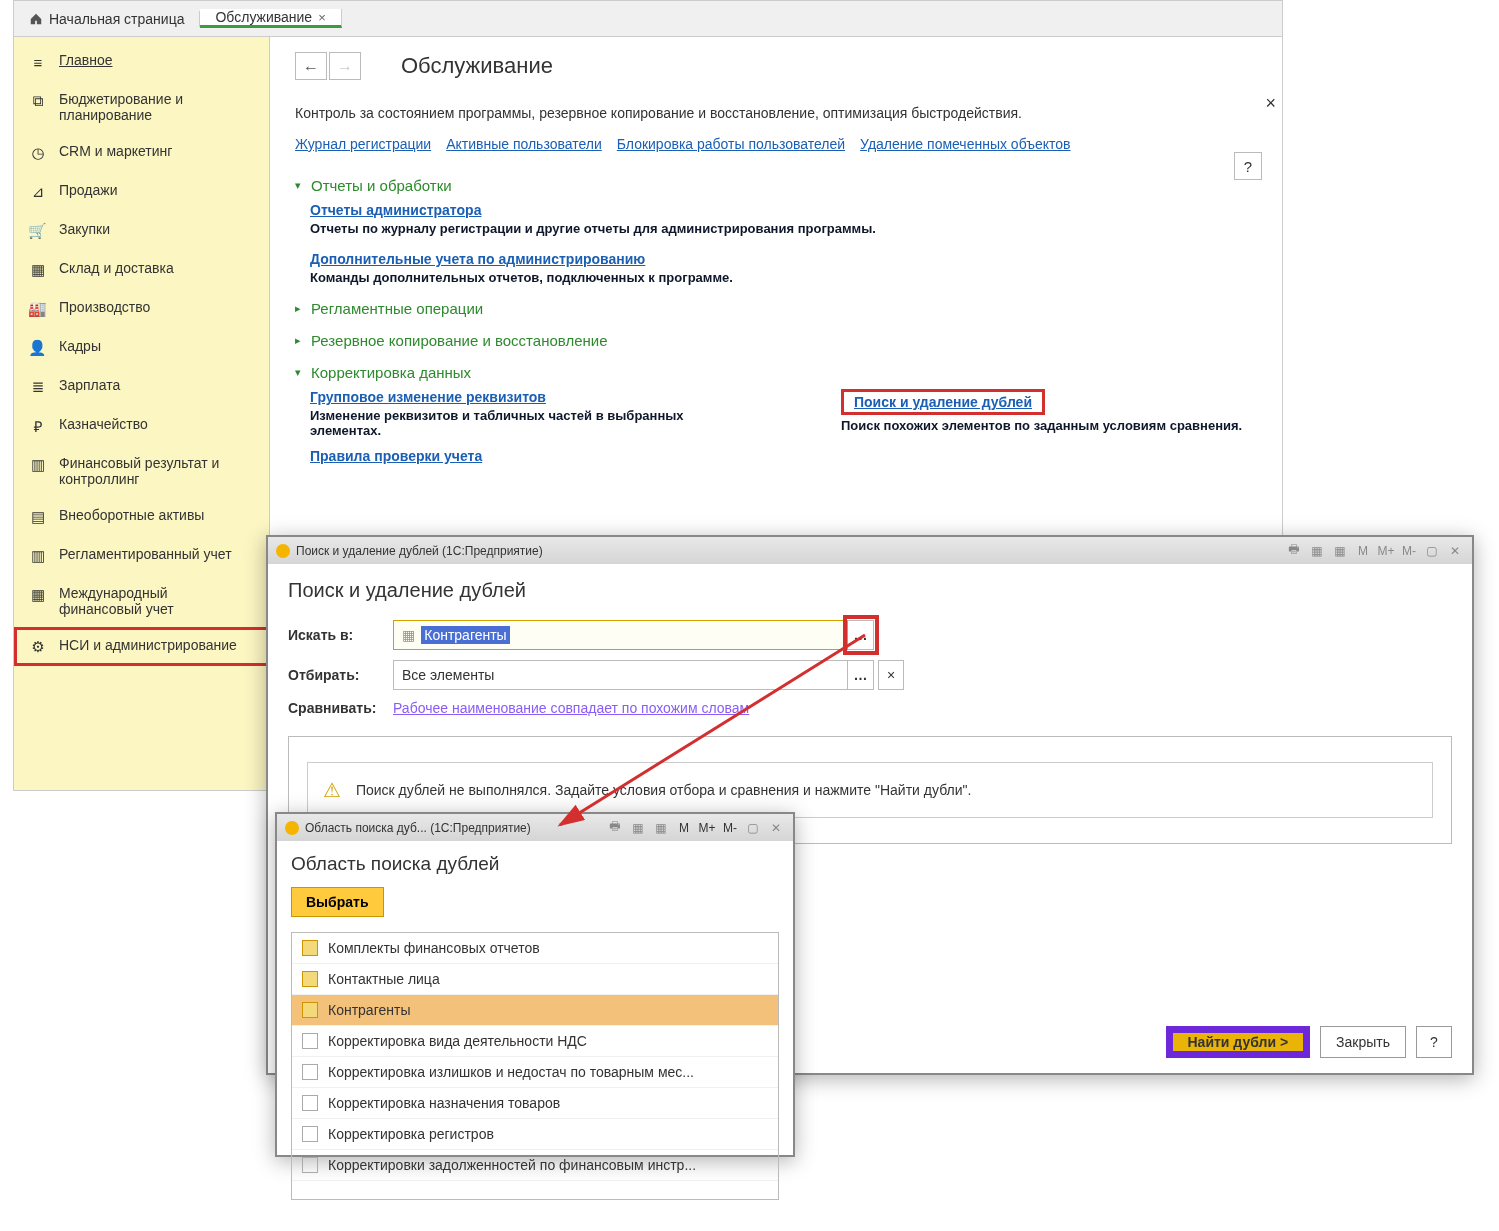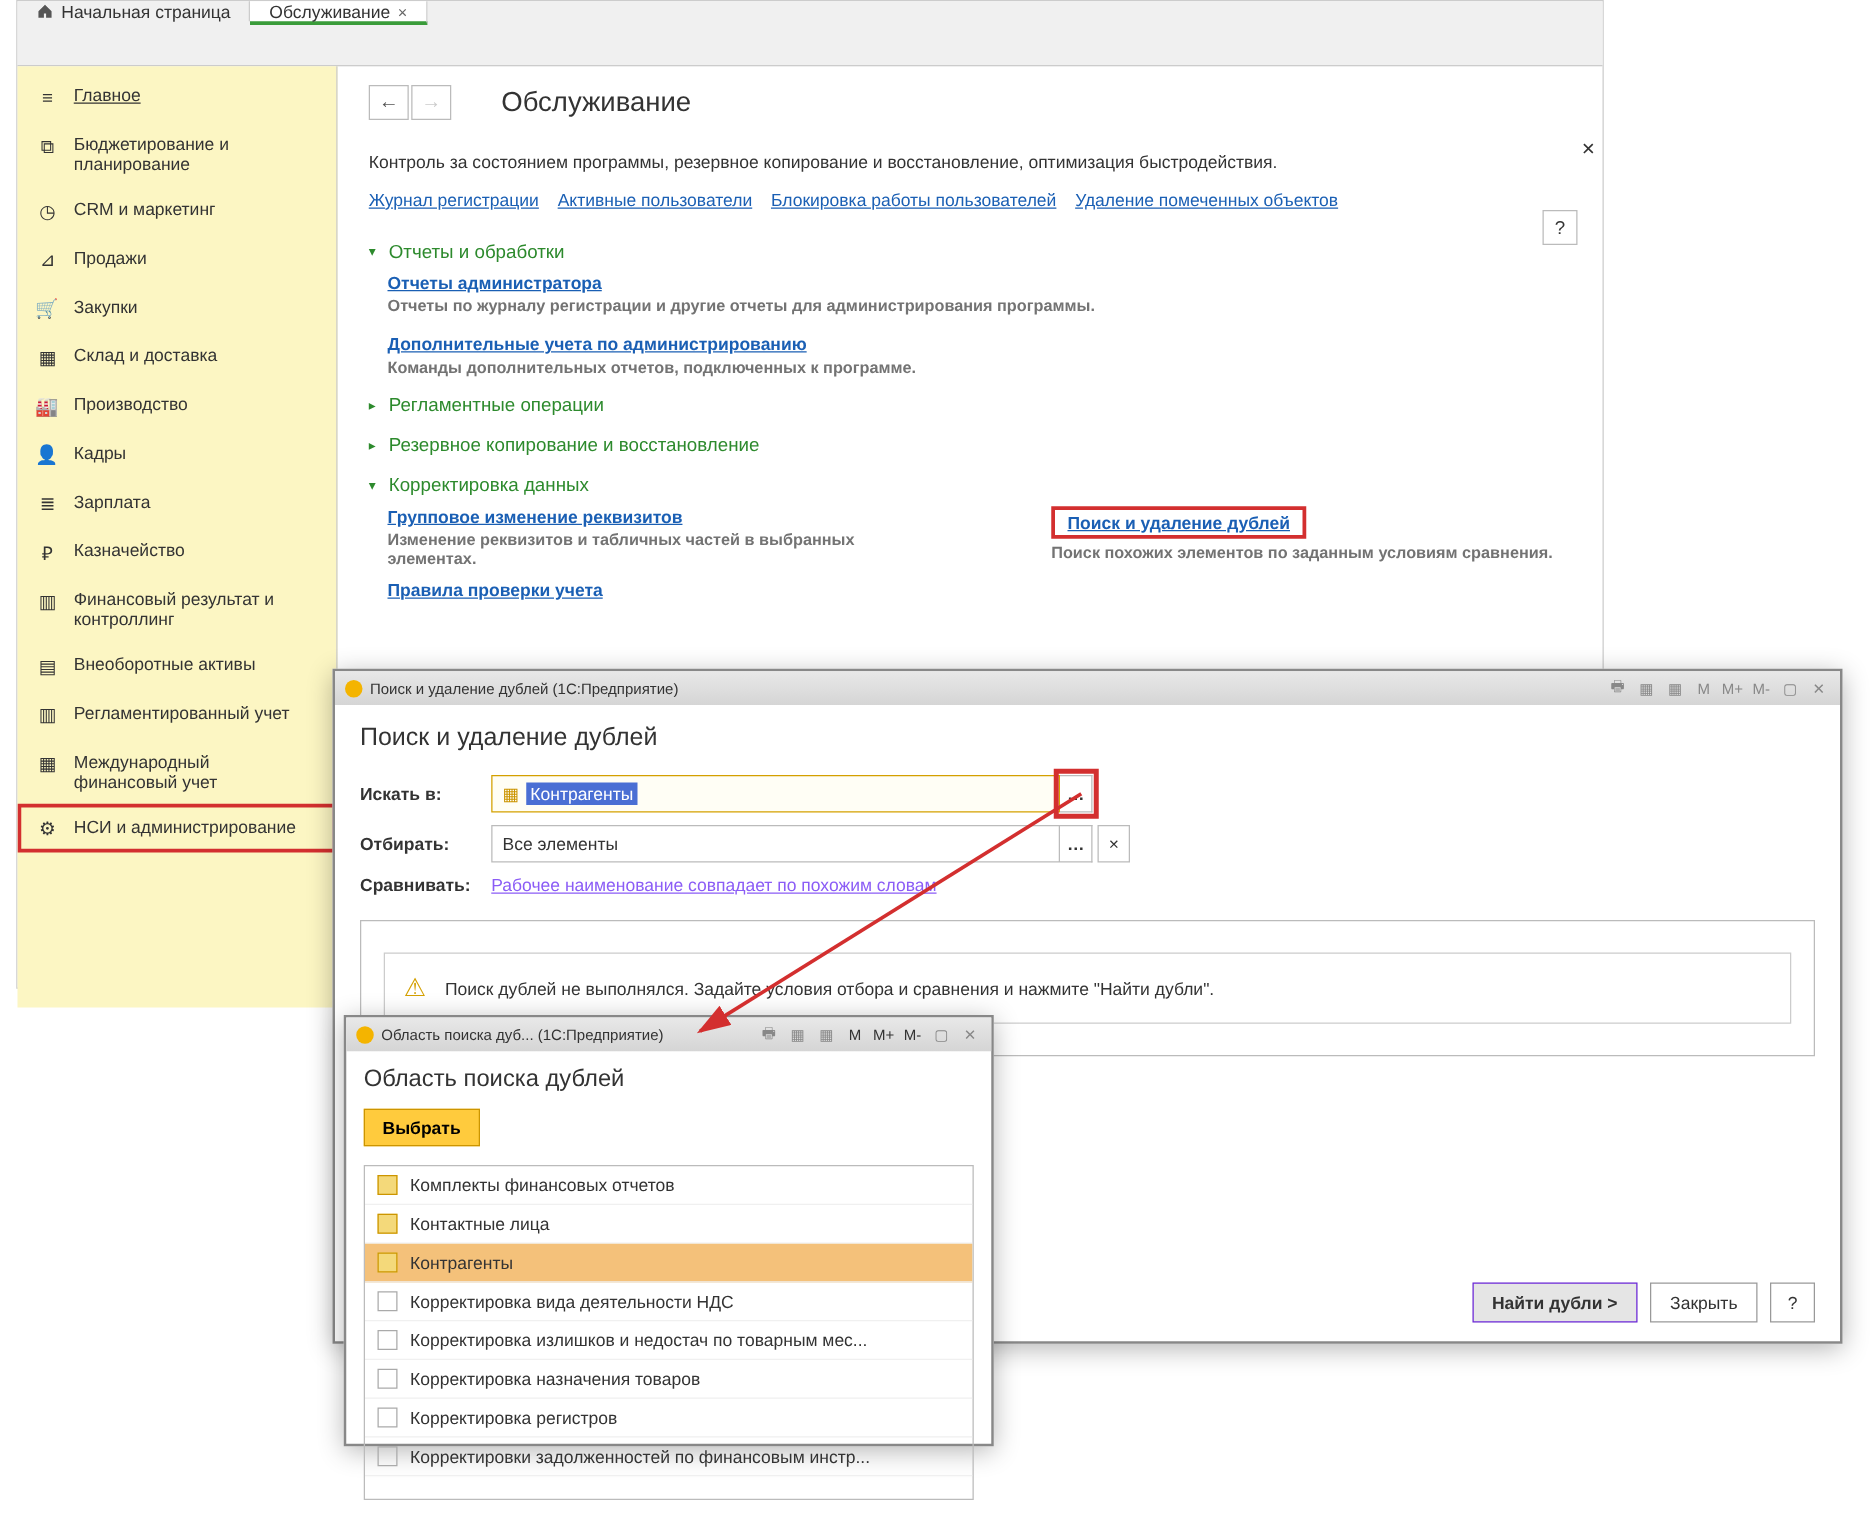--- a/index.html
+++ b/index.html
@@ -1,18 +1,18 @@
 <!DOCTYPE html>
 <html><head>
 <meta charset="utf-8">
 <style>
 * { box-sizing: border-box; margin: 0; padding: 0; font-family: Arial, sans-serif; }
 body { background: #fff; font-size: 13px; color: #333; position: relative; width: 1499px; height: 1231px; }
 .app { position: absolute; left: 13px; top: 0; width: 1270px; height: 791px; border: 1px solid #ccc; background: #fff; }
-.tabs { height: 52px; background: #f0f0f0; display: flex; align-items: flex-start; border-bottom: 1px solid #ccc; }
+.tabs { height: 36px; background: #f0f0f0; display: flex; align-items: center; border-bottom: 1px solid #ccc; }
 .tab { padding: 0 15px; display: flex; align-items: center; gap: 6px; border-right: 1px solid #ccc; cursor: pointer; font-size: 14px; }
 .tab.active { background: #fff; border-bottom: 3px solid #3a9c3a; }
 .tab .close { font-size: 13px; color: #666; }
 .home-icon { width: 14px; height: 14px; display: inline-block; }
 .layout { display: flex; height: calc(100% - 36px); }
 .sidebar { width: 256px; background: #fcf6c3; border-right: 1px solid #ccc; overflow-y: auto; padding: 5px 0; }
 .sidebar-item { display: flex; align-items: flex-start; gap: 12px; padding: 10px 15px; cursor: pointer; font-size: 14px; }
 .sidebar-item.first span:last-child { text-decoration: underline; }
 .sidebar-item.highlighted { outline: 3px solid #d32f2f; outline-offset: -3px; }
 .s-icon { width: 18px; height: 18px; display: inline-flex; align-items: center; justify-content: center; flex-shrink: 0; font-size: 15px; color: #333; margin-top: 1px; }
@@ -23,21 +23,21 @@
 .header-row { display: flex; align-items: center; margin-bottom: 25px; }
 .close-x { position: absolute; right: 6px; top: 56px; font-size: 18px; cursor: pointer; }
 .help-btn { position: absolute; right: 20px; top: 115px; width: 28px; height: 28px; border: 1px solid #bbb; display: flex; align-items: center; justify-content: center; cursor: pointer; font-size: 15px; }
 .desc { font-size: 14px; margin-bottom: 15px; }
 .top-links { margin-bottom: 25px; }
 .top-links a { color: #1a5fb4; text-decoration: underline; font-size: 14px; margin-right: 15px; }
 .section-h { color: #2d8a2d; font-size: 15px; margin: 15px 0 8px 0; display: flex; align-items: center; gap: 6px; cursor: pointer; }
 .chev { display: inline-block; width: 10px; font-size: 11px; }
 .sub { margin-left: 15px; }
 .sub a { color: #1a5fb4; text-decoration: underline; font-size: 14px; }
-.sub-desc { color: #737373; font-size: 13px; margin-top: 3px; }
+.sub-desc { color: #0f172a; font-size: 13px; margin-top: 3px; }
 .cols { display: flex; gap: 100px; }
 .col { flex: 1; font-weight: bold; }
 .red-box { display: inline-block; border: 3px solid #d32f2f; padding: 2px 10px; }
 
 .win1 { position: absolute; left: 266px; top: 535px; width: 1208px; height: 540px; border: 2px solid #888; background: #fff; box-shadow: 0 4px 20px rgba(0,0,0,.3); }
 .win-titlebar { height: 27px; background: linear-gradient(#e8e8e8,#d5d5d5); display: flex; align-items: center; padding: 0 8px; font-size: 12px; gap: 6px; }
 .win-titlebar .ticon { width:14px; height:14px; background:#f4b400; border-radius:50%; display:inline-block; }
 .win-titlebar-spacer { flex: 1; }
 .win-tb-icons { display: flex; gap: 5px; align-items: center; }
 .win-tb-icon { width: 18px; height: 18px; display: inline-flex; align-items: center; justify-content: center; font-size: 12px; color: #888; cursor: pointer; }
@@ -51,21 +51,21 @@
 .sel-text { background: #4a6fd4; color: #fff; padding: 1px 3px; }
 .dots-btn { width: 26px; height: 30px; border: 1px solid #bbb; border-left: none; background: #fff; display: inline-flex; align-items: center; justify-content: center; cursor: pointer; font-weight: bold; }
 .dots-btn.hl { outline: 4px solid #d32f2f; outline-offset: 1px; }
 .clear-btn { width: 26px; height: 30px; border: 1px solid #bbb; background: #fff; margin-left: 4px; display: inline-flex; align-items: center; justify-content: center; cursor: pointer; }
 .compare-link { color: #8b5cf6; text-decoration: underline; font-size: 14px; cursor: pointer; }
 .status-box { margin-top: 20px; border: 1px solid #bbb; padding: 20px 0; }
 .status-inner { margin: 5px 18px; border: 1px solid #ccc; padding: 15px; display: flex; align-items: center; gap: 15px; font-size: 14px; }
 .warn-icon { color: #d4a000; font-size: 20px; }
 .win1-footer { position: absolute; bottom: 15px; right: 20px; display: flex; gap: 10px; }
 .btn { height: 32px; padding: 0 15px; border: 1px solid #999; background: #fff; font-size: 14px; cursor: pointer; display: inline-flex; align-items: center; }
-.btn.primary { background: #e5e5e5; border: 1px solid #6d28d9; font-weight: bold; }
+.btn.primary { background: #eab308; border: 7px solid #6d28d9; font-weight: bold; }
 .btn.help { width: 36px; justify-content: center; }
 
 .win2 { position: absolute; left: 275px; top: 812px; width: 520px; height: 345px; border: 2px solid #888; background: #fff; box-shadow: 0 4px 20px rgba(0,0,0,.3); z-index: 3; }
 .win2-body { padding: 12px 14px; }
 .win2-title { font-size: 19px; margin-bottom: 12px; }
 .select-btn { background: #ffcb3d; border: 1px solid #cc9500; font-weight: bold; height: 30px; padding: 0 14px; font-size: 14px; cursor: pointer; }
 .list-box { border: 1px solid #bbb; margin-top: 15px; height: 268px; overflow-y: auto; position: relative; }
 .list-item { display: flex; align-items: center; gap: 10px; padding: 7px 10px; font-size: 14px; cursor: pointer; border-bottom: 1px solid #f0f0f0; white-space: nowrap; overflow: hidden; text-overflow: ellipsis; }
 .list-item.selected { background: #f4c17a; }
 .li-icon { width: 16px; height: 16px; border: 1px solid #aaa; flex-shrink: 0; display: inline-block; }

